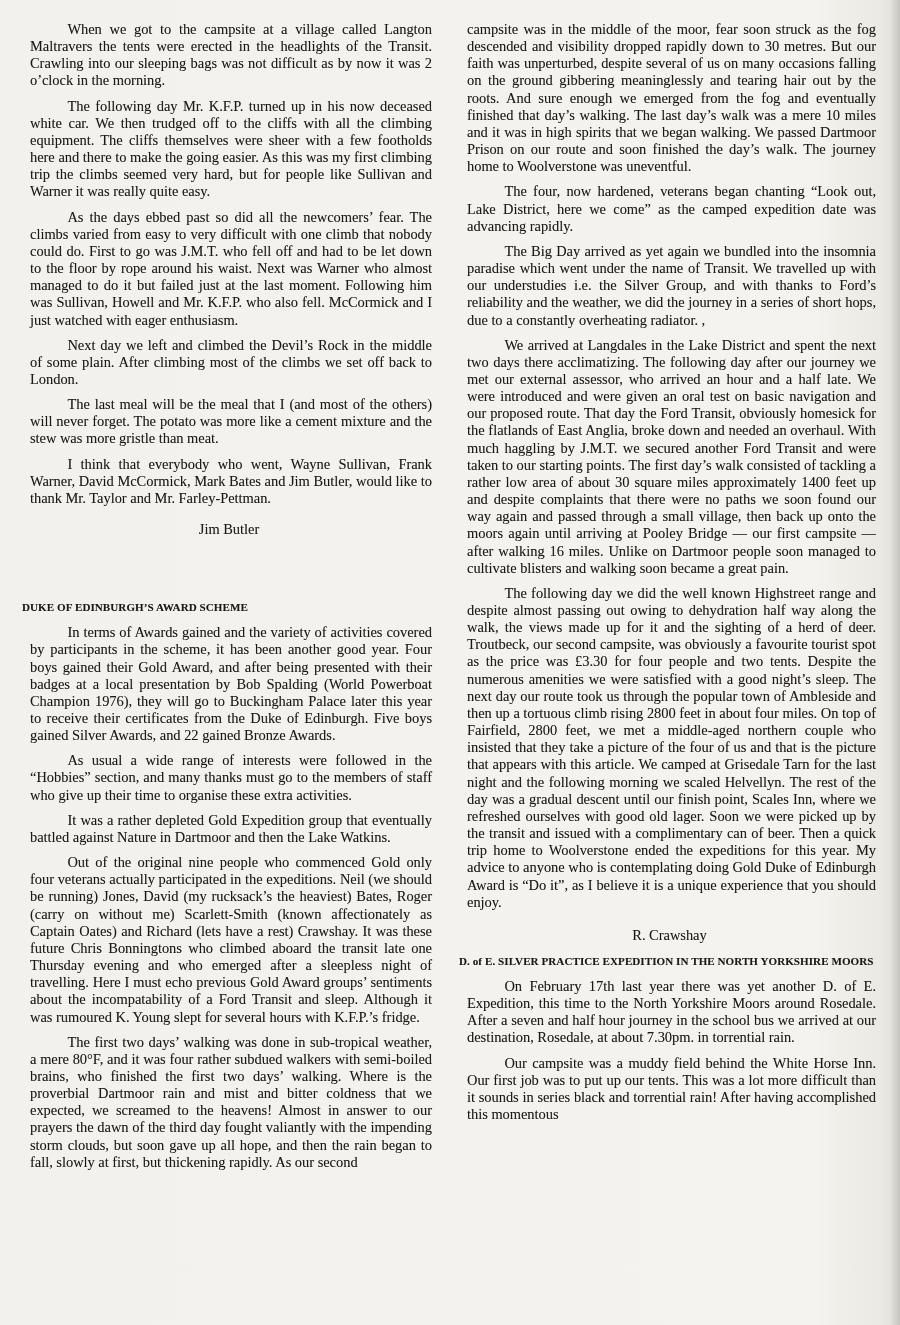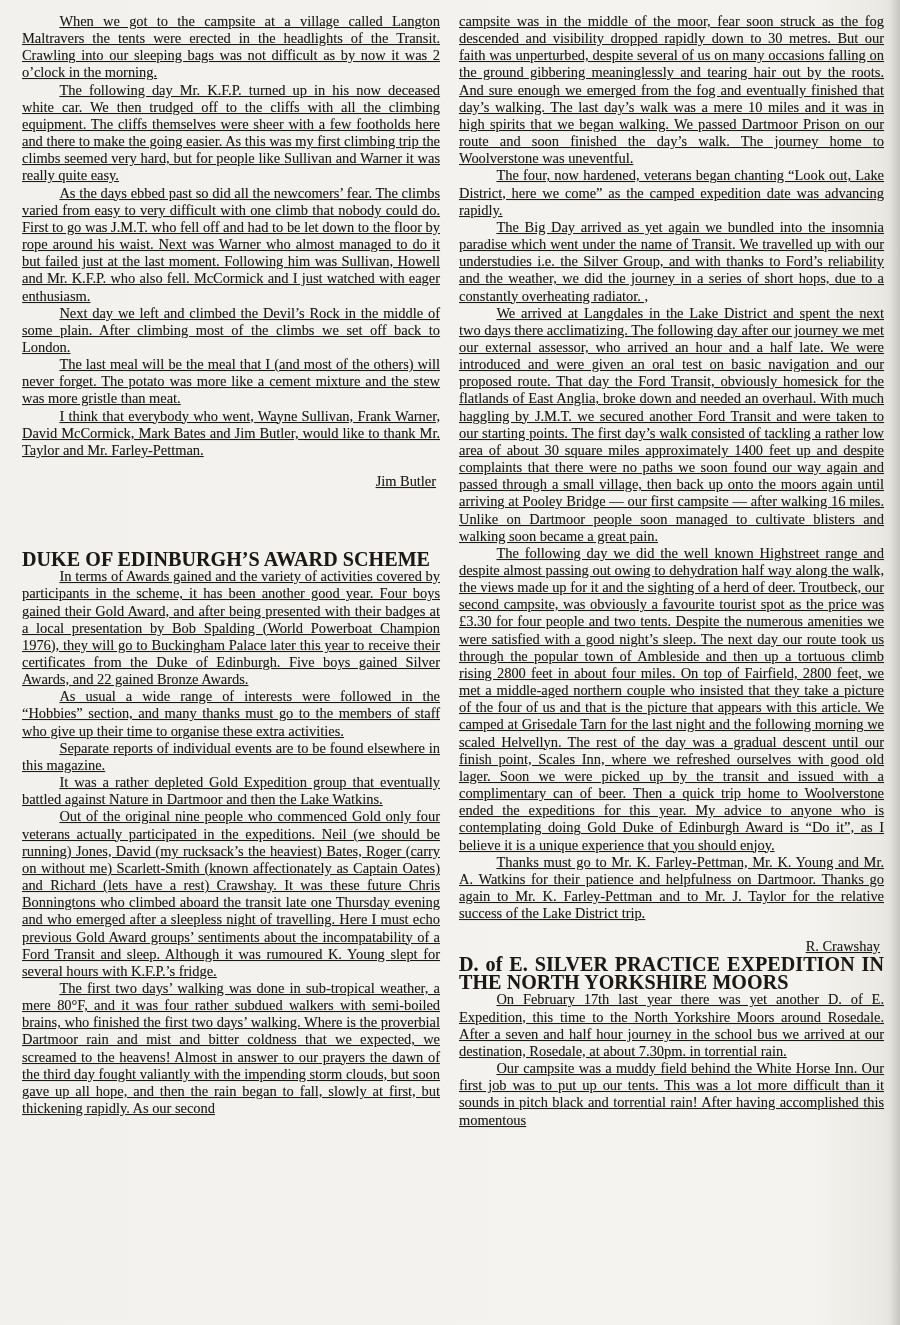--- a/index.html
+++ b/index.html
@@ -31,35 +31,34 @@
     position: absolute;
     top: 13px;
     text-align: justify;
     font-size: 14.4px;
     line-height: 17.15px;
     text-shadow: 0.2px 0.2px 0 rgba(28,24,19,0.30);
   }
   .col-left  { left: 22px;  width: 418px; }
   .col-right { left: 459px; width: 425px; }
   p {
-    margin: 0;
+    margin: 8px;
     text-indent: 2.6em;
-    text-decoration: underline;
   }
   p.noindent { text-indent: 0; }
   .sig {
-    text-align: right;
+    text-align: center;
     text-indent: 0;
     margin-top: 14px;
     padding-right: 4px;
   }
   .sig-rc { margin-top: 16px; }
   h2 {
     font-family: inherit;
-    font-size: 20px;
+    font-size: 11px;
     font-weight: bold;
     margin: 0;
     text-align: justify;
     letter-spacing: 0.1px;
     line-height: 18px;
   }
   .mt-duke   { margin-top: 60px; }
   .mt-gold   { margin-top: 33px; }
   .mt-silver { margin-top: 0; }
 </style>
@@ -72,33 +71,31 @@
     <p>When we got to the campsite at a village called Langton Maltravers the tents were erected in the headlights of the Transit. Crawling into our sleeping bags was not difficult as by now it was 2 o’clock in the morning.</p>
     <p>The following day Mr. K.F.P. turned up in his now deceased white car. We then trudged off to the cliffs with all the climbing equipment. The cliffs themselves were sheer with a few footholds here and there to make the going easier. As this was my first climbing trip the climbs seemed very hard, but for people like Sullivan and Warner it was really quite easy.</p>
     <p>As the days ebbed past so did all the newcomers’ fear. The climbs varied from easy to very difficult with one climb that nobody could do. First to go was J.M.T. who fell off and had to be let down to the floor by rope around his waist. Next was Warner who almost managed to do it but failed just at the last moment. Following him was Sullivan, Howell and Mr. K.F.P. who also fell. McCormick and I just watched with eager enthusiasm.</p>
     <p>Next day we left and climbed the Devil’s Rock in the middle of some plain. After climbing most of the climbs we set off back to London.</p>
     <p>The last meal will be the meal that I (and most of the others) will never forget. The potato was more like a cement mixture and the stew was more gristle than meat.</p>
     <p>I think that everybody who went, Wayne Sullivan, Frank Warner, David McCormick, Mark Bates and Jim Butler, would like to thank Mr. Taylor and Mr. Farley-Pettman.</p>
     <p class="sig">Jim Butler</p>
     <h2 class="mt-duke">DUKE OF EDINBURGH’S AWARD SCHEME</h2>
     <p>In terms of Awards gained and the variety of activities covered by participants in the scheme, it has been another good year. Four boys gained their Gold Award, and after being presented with their badges at a local presentation by Bob Spalding (World Powerboat Champion 1976), they will go to Buckingham Palace later this year to receive their certificates from the Duke of Edinburgh. Five boys gained Silver Awards, and 22 gained Bronze Awards.</p>
     <p>As usual a wide range of interests were followed in the “Hobbies” section, and many thanks must go to the members of staff who give up their time to organise these extra activities.</p>
-    <p>Separate reports of individual events are to be found elsewhere in this magazine.</p>
     <p>It was a rather depleted Gold Expedition group that eventually battled against Nature in Dartmoor and then the Lake Watkins.</p>
     <p>Out of the original nine people who commenced Gold only four veterans actually participated in the expeditions. Neil (we should be running) Jones, David (my rucksack’s the heaviest) Bates, Roger (carry on without me) Scarlett-Smith (known affectionately as Captain Oates) and Richard (lets have a rest) Crawshay. It was these future Chris Bonningtons who climbed aboard the transit late one Thursday evening and who emerged after a sleepless night of travelling. Here I must echo previous Gold Award groups’ sentiments about the incompatability of a Ford Transit and sleep. Although it was rumoured K. Young slept for several hours with K.F.P.’s fridge.</p>
     <p>The first two days’ walking was done in sub-tropical weather, a mere 80°F, and it was four rather subdued walkers with semi-boiled brains, who finished the first two days’ walking. Where is the proverbial Dartmoor rain and mist and bitter coldness that we expected, we screamed to the heavens! Almost in answer to our prayers the dawn of the third day fought valiantly with the impending storm clouds, but soon gave up all hope, and then the rain began to fall, slowly at first, but thickening rapidly. As our second</p>
   </div>
 
   <div class="col col-right">
     <p class="noindent">campsite was in the middle of the moor, fear soon struck as the fog descended and visibility dropped rapidly down to 30 metres. But our faith was unperturbed, despite several of us on many occasions falling on the ground gibbering meaninglessly and tearing hair out by the roots. And sure enough we emerged from the fog and eventually finished that day’s walking. The last day’s walk was a mere 10 miles and it was in high spirits that we began walking. We passed Dartmoor Prison on our route and soon finished the day’s walk. The journey home to Woolverstone was uneventful.</p>
     <p>The four, now hardened, veterans began chanting “Look out, Lake District, here we come” as the camped expedition date was advancing rapidly.</p>
     <p>The Big Day arrived as yet again we bundled into the insomnia paradise which went under the name of Transit. We travelled up with our understudies i.e. the Silver Group, and with thanks to Ford’s reliability and the weather, we did the journey in a series of short hops, due to a constantly overheating radiator. ,</p>
     <p>We arrived at Langdales in the Lake District and spent the next two days there acclimatizing. The following day after our journey we met our external assessor, who arrived an hour and a half late. We were introduced and were given an oral test on basic navigation and our proposed route. That day the Ford Transit, obviously homesick for the flatlands of East Anglia, broke down and needed an overhaul. With much haggling by J.M.T. we secured another Ford Transit and were taken to our starting points. The first day’s walk consisted of tackling a rather low area of about 30 square miles approximately 1400 feet up and despite complaints that there were no paths we soon found our way again and passed through a small village, then back up onto the moors again until arriving at Pooley Bridge — our first campsite — after walking 16 miles. Unlike on Dartmoor people soon managed to cultivate blisters and walking soon became a great pain.</p>
     <p>The following day we did the well known Highstreet range and despite almost passing out owing to dehydration half way along the walk, the views made up for it and the sighting of a herd of deer. Troutbeck, our second campsite, was obviously a favourite tourist spot as the price was £3.30 for four people and two tents. Despite the numerous amenities we were satisfied with a good night’s sleep. The next day our route took us through the popular town of Ambleside and then up a tortuous climb rising 2800 feet in about four miles. On top of Fairfield, 2800 feet, we met a middle-aged northern couple who insisted that they take a picture of the four of us and that is the picture that appears with this article. We camped at Grisedale Tarn for the last night and the following morning we scaled Helvellyn. The rest of the day was a gradual descent until our finish point, Scales Inn, where we refreshed ourselves with good old lager. Soon we were picked up by the transit and issued with a complimentary can of beer. Then a quick trip home to Woolverstone ended the expeditions for this year. My advice to anyone who is contemplating doing Gold Duke of Edinburgh Award is “Do it”, as I believe it is a unique experience that you should enjoy.</p>
-    <p>Thanks must go to Mr. K. Farley-Pettman, Mr. K. Young and Mr. A. Watkins for their patience and help­fulness on Dartmoor. Thanks go again to Mr. K. Farley-Pettman and to Mr. J. Taylor for the relative success of the Lake District trip.</p>
     <p class="sig sig-rc">R. Crawshay</p>
     <h2 class="mt-silver">D. of E. SILVER PRACTICE EXPEDITION IN THE NORTH YORKSHIRE MOORS</h2>
     <p>On February 17th last year there was yet another D. of E. Expedition, this time to the North Yorkshire Moors around Rosedale. After a seven and half hour journey in the school bus we arrived at our destination, Rosedale, at about 7.30pm. in torrential rain.</p>
-    <p>Our campsite was a muddy field behind the White Horse Inn. Our first job was to put up our tents. This was a lot more difficult than it sounds in pitch black and torrential rain! After having accomplished this momentous</p>
+    <p>Our campsite was a muddy field behind the White Horse Inn. Our first job was to put up our tents. This was a lot more difficult than it sounds in series black and torrential rain! After having accomplished this momentous</p>
   </div>
 
   <div class="scan-edge"></div>
 </div>
 
 </body></html>

